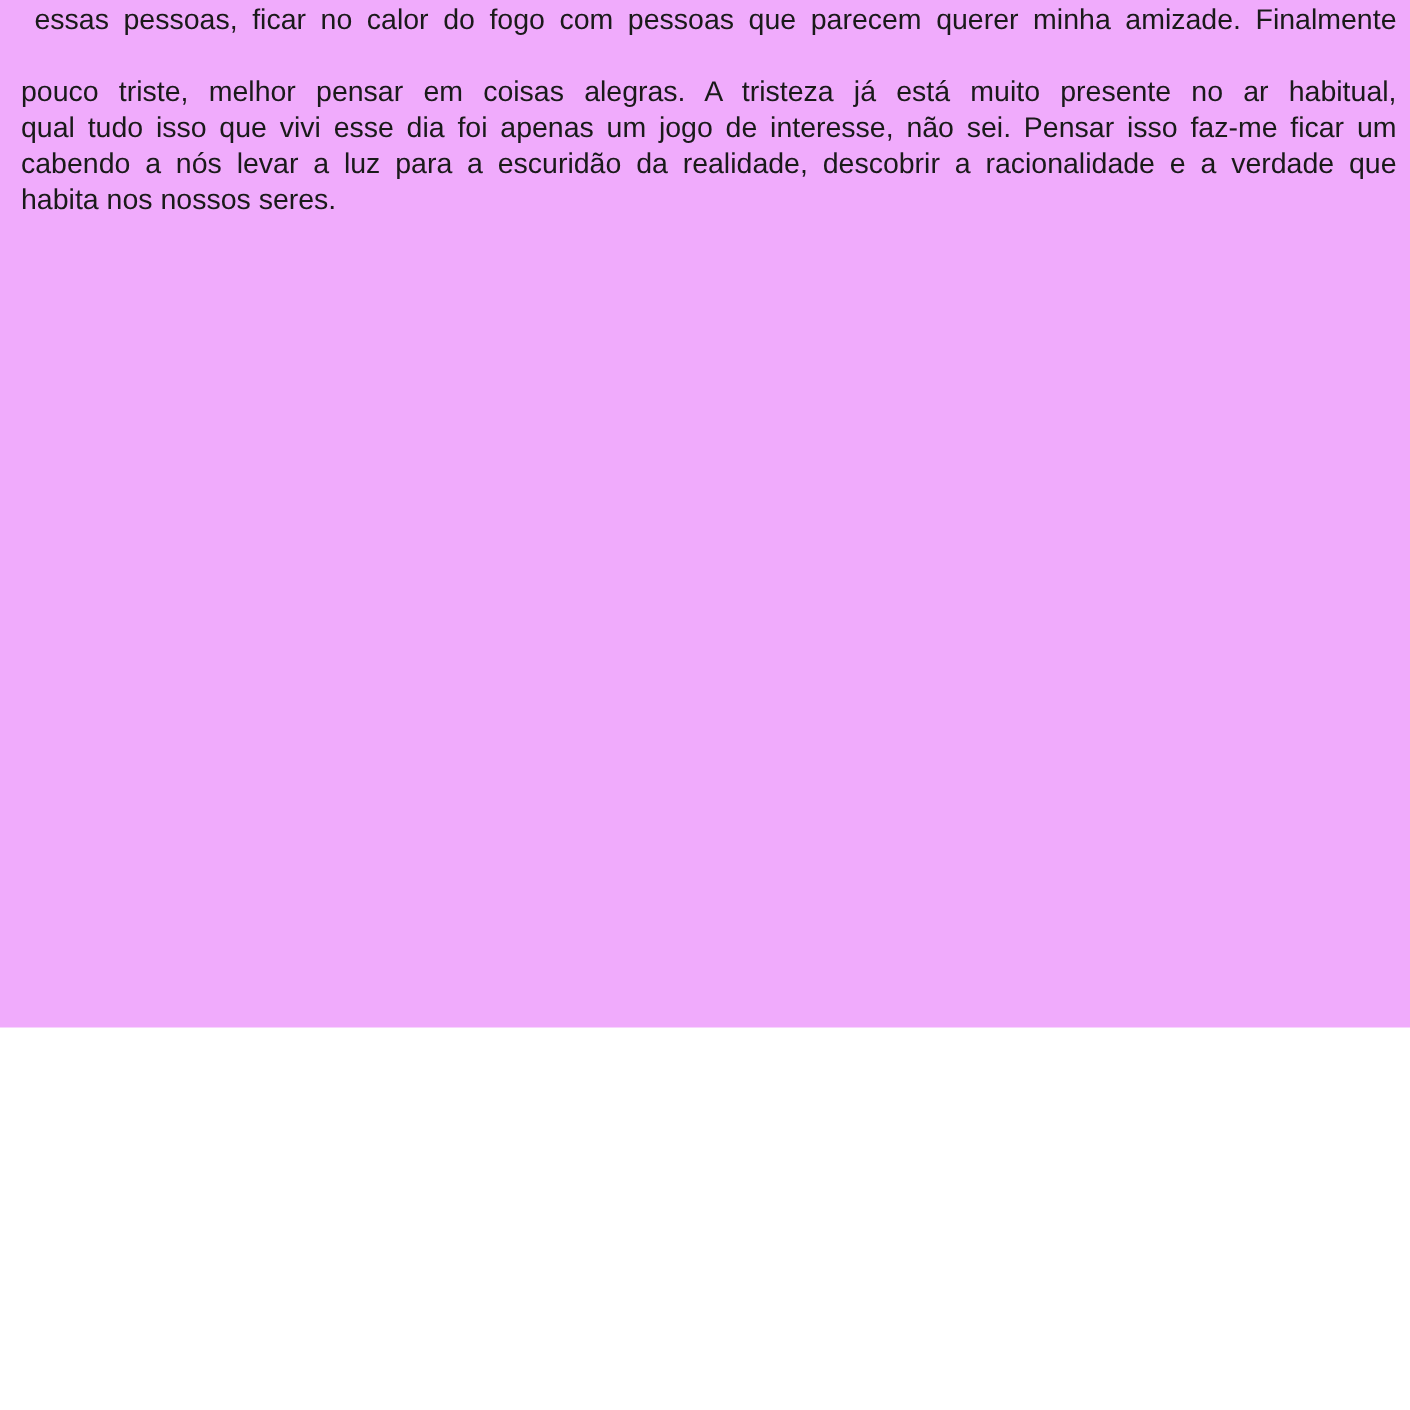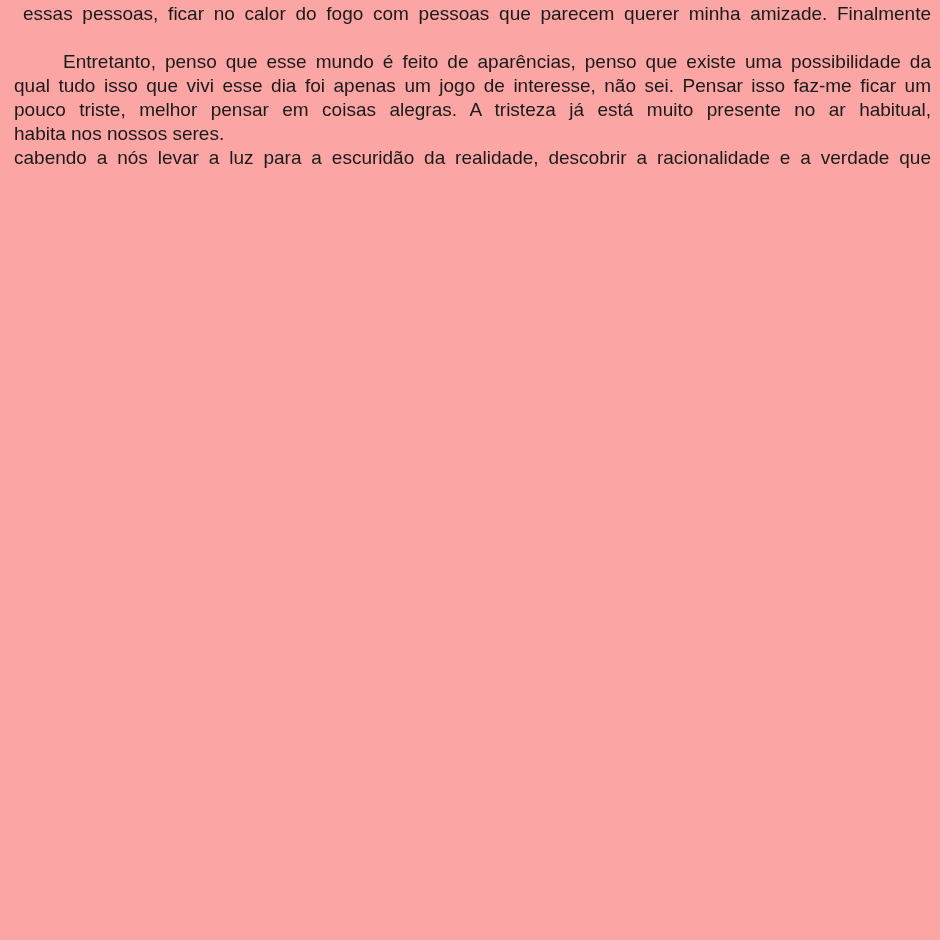--- a/index.html
+++ b/index.html
@@ -8,22 +8,22 @@
     background: #ffffff;
   }
   body {
     width: 940px;
     height: 940px;
     overflow: hidden;
     font-family: "Liberation Sans", sans-serif;
   }
   .page {
     width: 940px;
-    height: 940px;
-    background: #fca5a5;
+    height: 685px;
+    background: #f0abfc;
     box-sizing: border-box;
   }
   .text-block {
     box-sizing: border-box;
     padding: 2px 9px 0 14px;
     width: 940px;
     font-size: 19px;
     line-height: 24px;
     color: #1a1a1a;
     overflow: hidden;
@@ -45,20 +45,19 @@
 </style>
 </head>
 <body>
 
 <div class="page">
   <div class="text-block">
       <div class="paragraph">
         <div class="line fill" style="text-indent: 9px;">essas pessoas, ficar no calor do fogo com pessoas que parecem querer minha amizade. Finalmente</div>
       </div>
       <div class="paragraph">
-        <div class="line fill" style="text-indent: 49px;">Entretanto, penso que esse mundo é feito de aparências, penso que existe uma possibilidade da</div>
+        <div class="line fill">pouco triste, melhor pensar em coisas alegras. A tristeza já está muito presente no ar habitual,</div>
         <div class="line fill">qual tudo isso que vivi esse dia foi apenas um jogo de interesse, não sei. Pensar isso faz-me ficar um</div>
-        <div class="line fill">pouco triste, melhor pensar em coisas alegras. A tristeza já está muito presente no ar habitual,</div>
+        <div class="line fill">cabendo a nós levar a luz para a escuridão da realidade, descobrir a racionalidade e a verdade que</div>
         <div class="line last">habita nos nossos seres.</div>
-        <div class="line fill">cabendo a nós levar a luz para a escuridão da realidade, descobrir a racionalidade e a verdade que</div>
       </div>
     </div>
 </div>
 
 </body></html>

